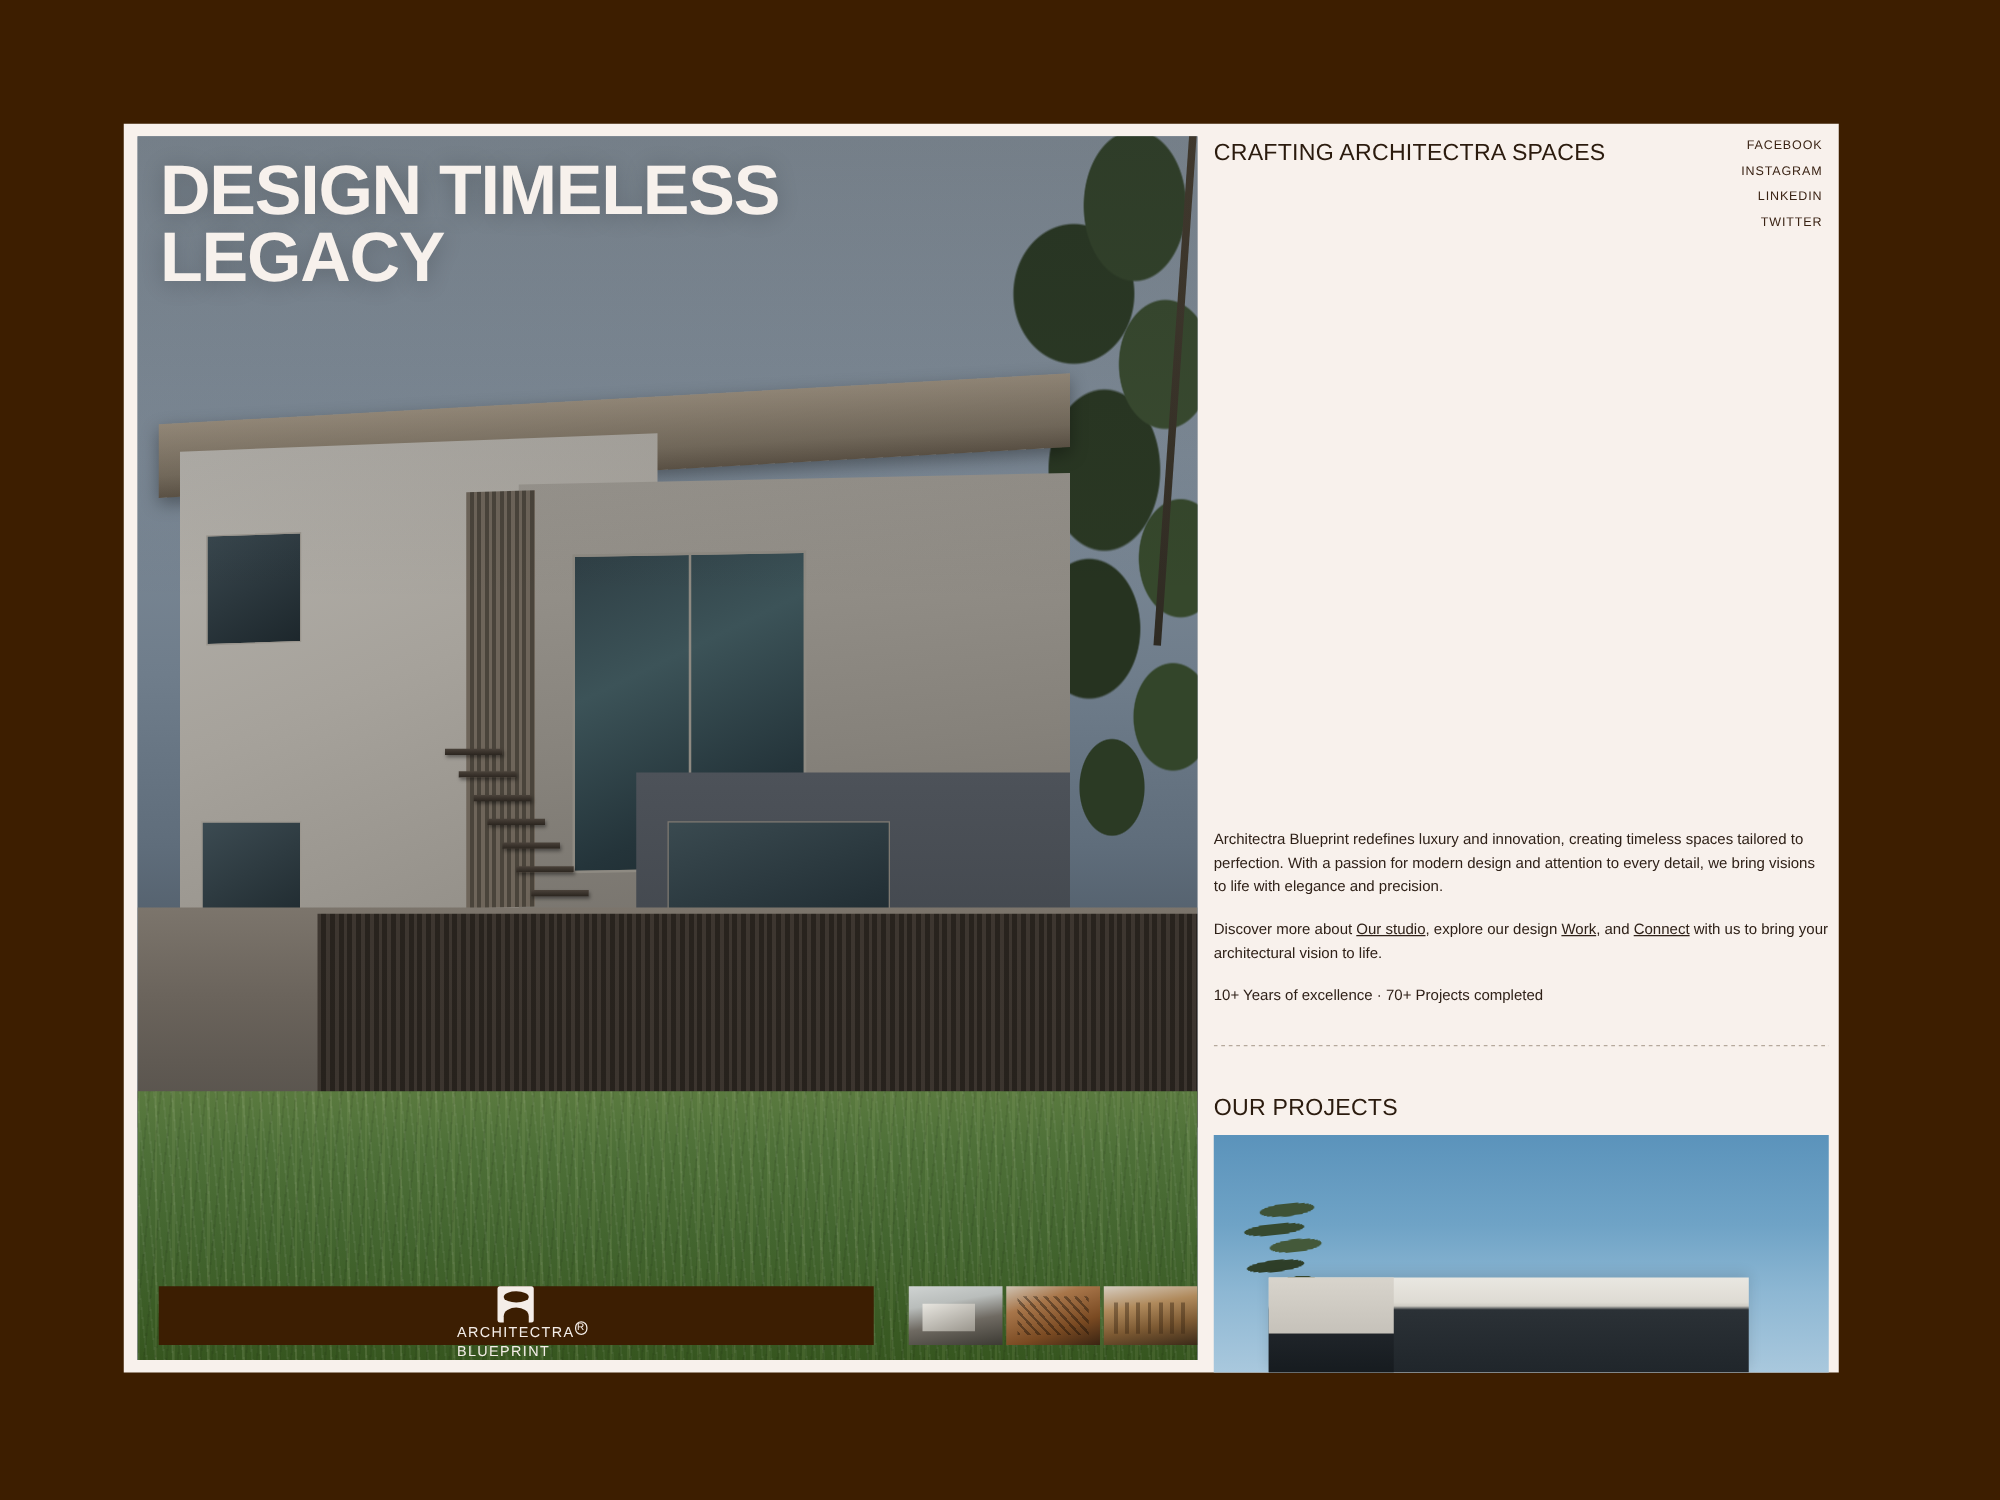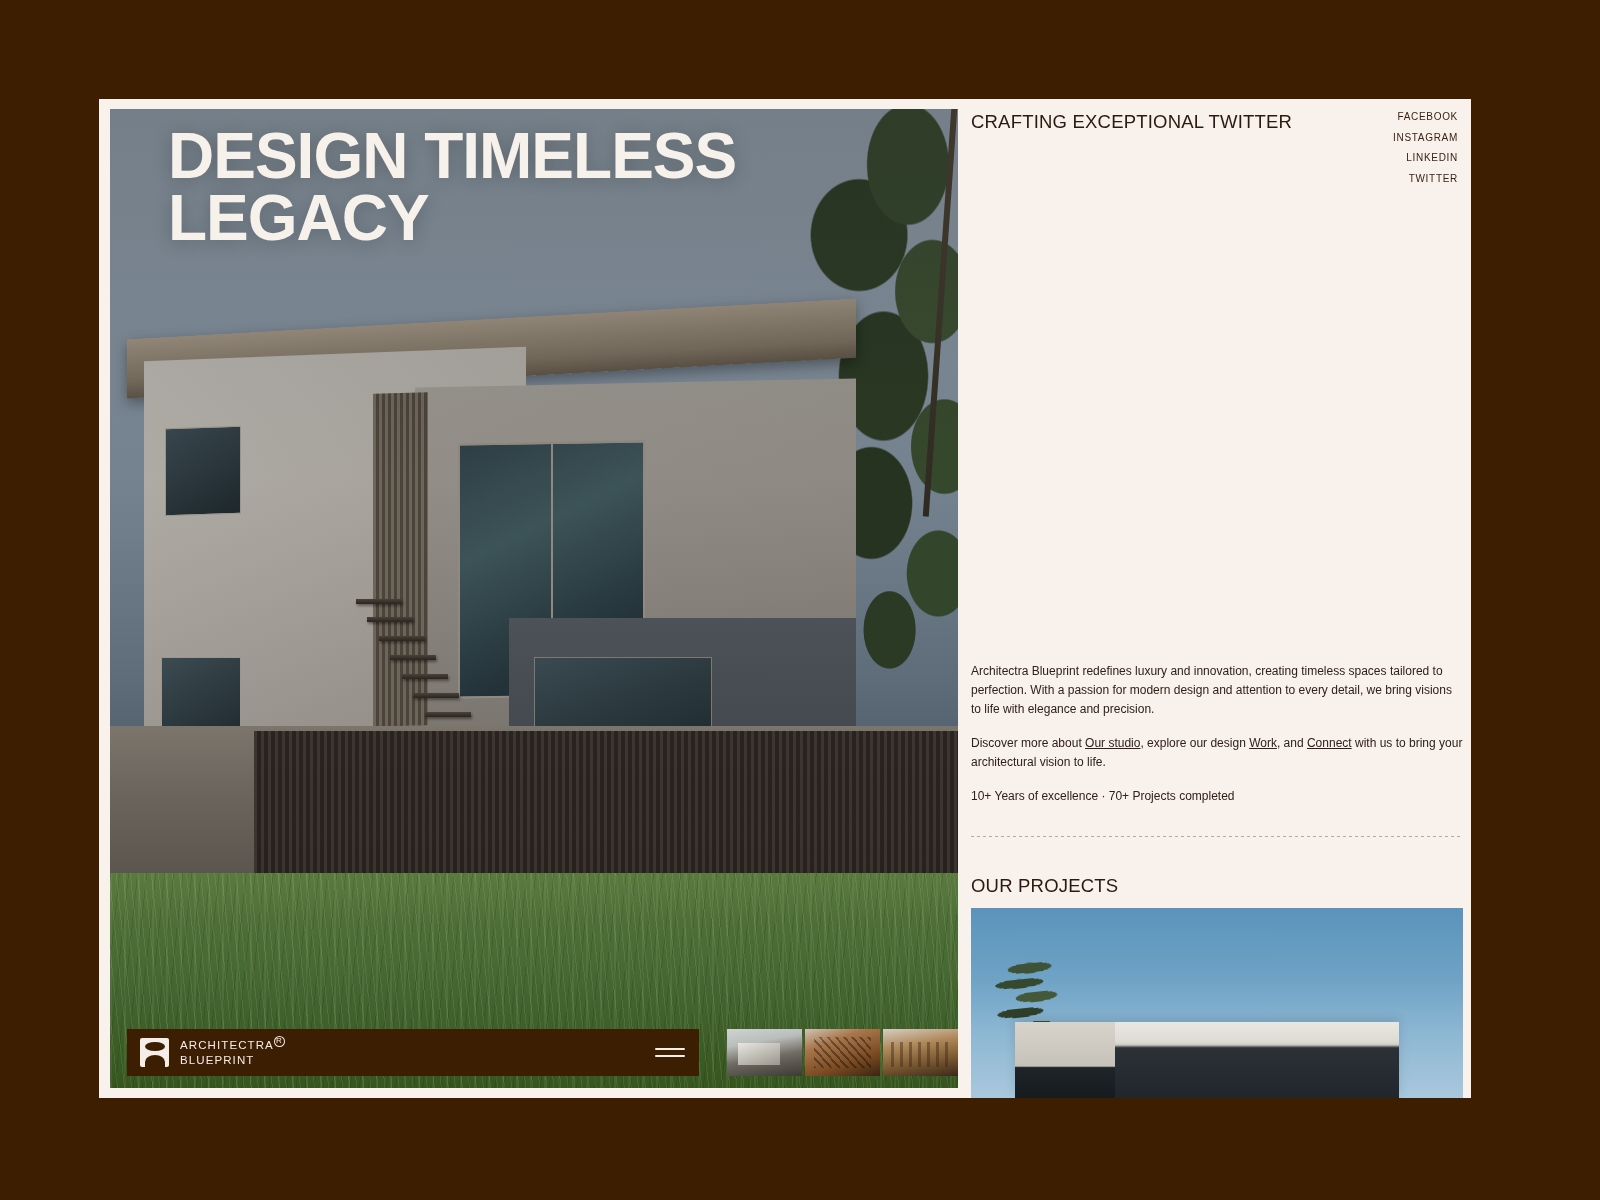--- a/index.html
+++ b/index.html
@@ -135,38 +135,38 @@
     transform:rotate(4deg);
   }
   .hero-shade {
     position:absolute; inset:0;
     background:linear-gradient(180deg, rgba(20,22,26,.20) 0%, rgba(20,22,26,0) 38%);
   }
 
   .hero-title {
     position:absolute; left:18px; top:16px;
     color:#f7f1ec;
-    font-size:64px;
+    font-size:56px;
     line-height:.97;
     font-weight:700;
     letter-spacing:-1px;
     text-transform:uppercase;
     white-space:pre-line;
     text-shadow:0 2px 18px rgba(0,0,0,.22);
-    margin-left:40px;
   }
 
   
   .brandbar {
     position:absolute;
     left:17px; bottom:12px;
     width:572px; height:47px;
     background:#3c1e02;
     display:flex; align-items:center;
     padding:0 14px 0 13px;
+    flex-direction:column;
   }
   .logo-mark {
     width:29px; height:29px;
     background:#f4ede8;
     border-radius:2px;
     position:relative;
     flex:0 0 auto;
   }
   .logo-mark .e1,.logo-mark .e2 {
     position:absolute; left:50%; transform:translateX(-50%);
@@ -336,21 +336,21 @@
       <div class="thumb t1"></div>
       <div class="thumb t2"></div>
       <div class="thumb t3"></div>
     </div>
   </section>
 
   <section class="right">
 
     <div class="rhead">
       <div>
-        <h2 class="svc-title">CRAFTING EXCEPTIONAL TWITTER</h2>
+        <h2 class="svc-title">CRAFTING ARCHITECTRA SPACES</h2>
       </div>
       <nav class="socials">
         <a href="#">FACEBOOK</a>
         <a href="#">INSTAGRAM</a>
         <a href="#">LINKEDIN</a>
         <a href="#">TWITTER</a>
       </nav>
     </div>
 
     <div class="about">

